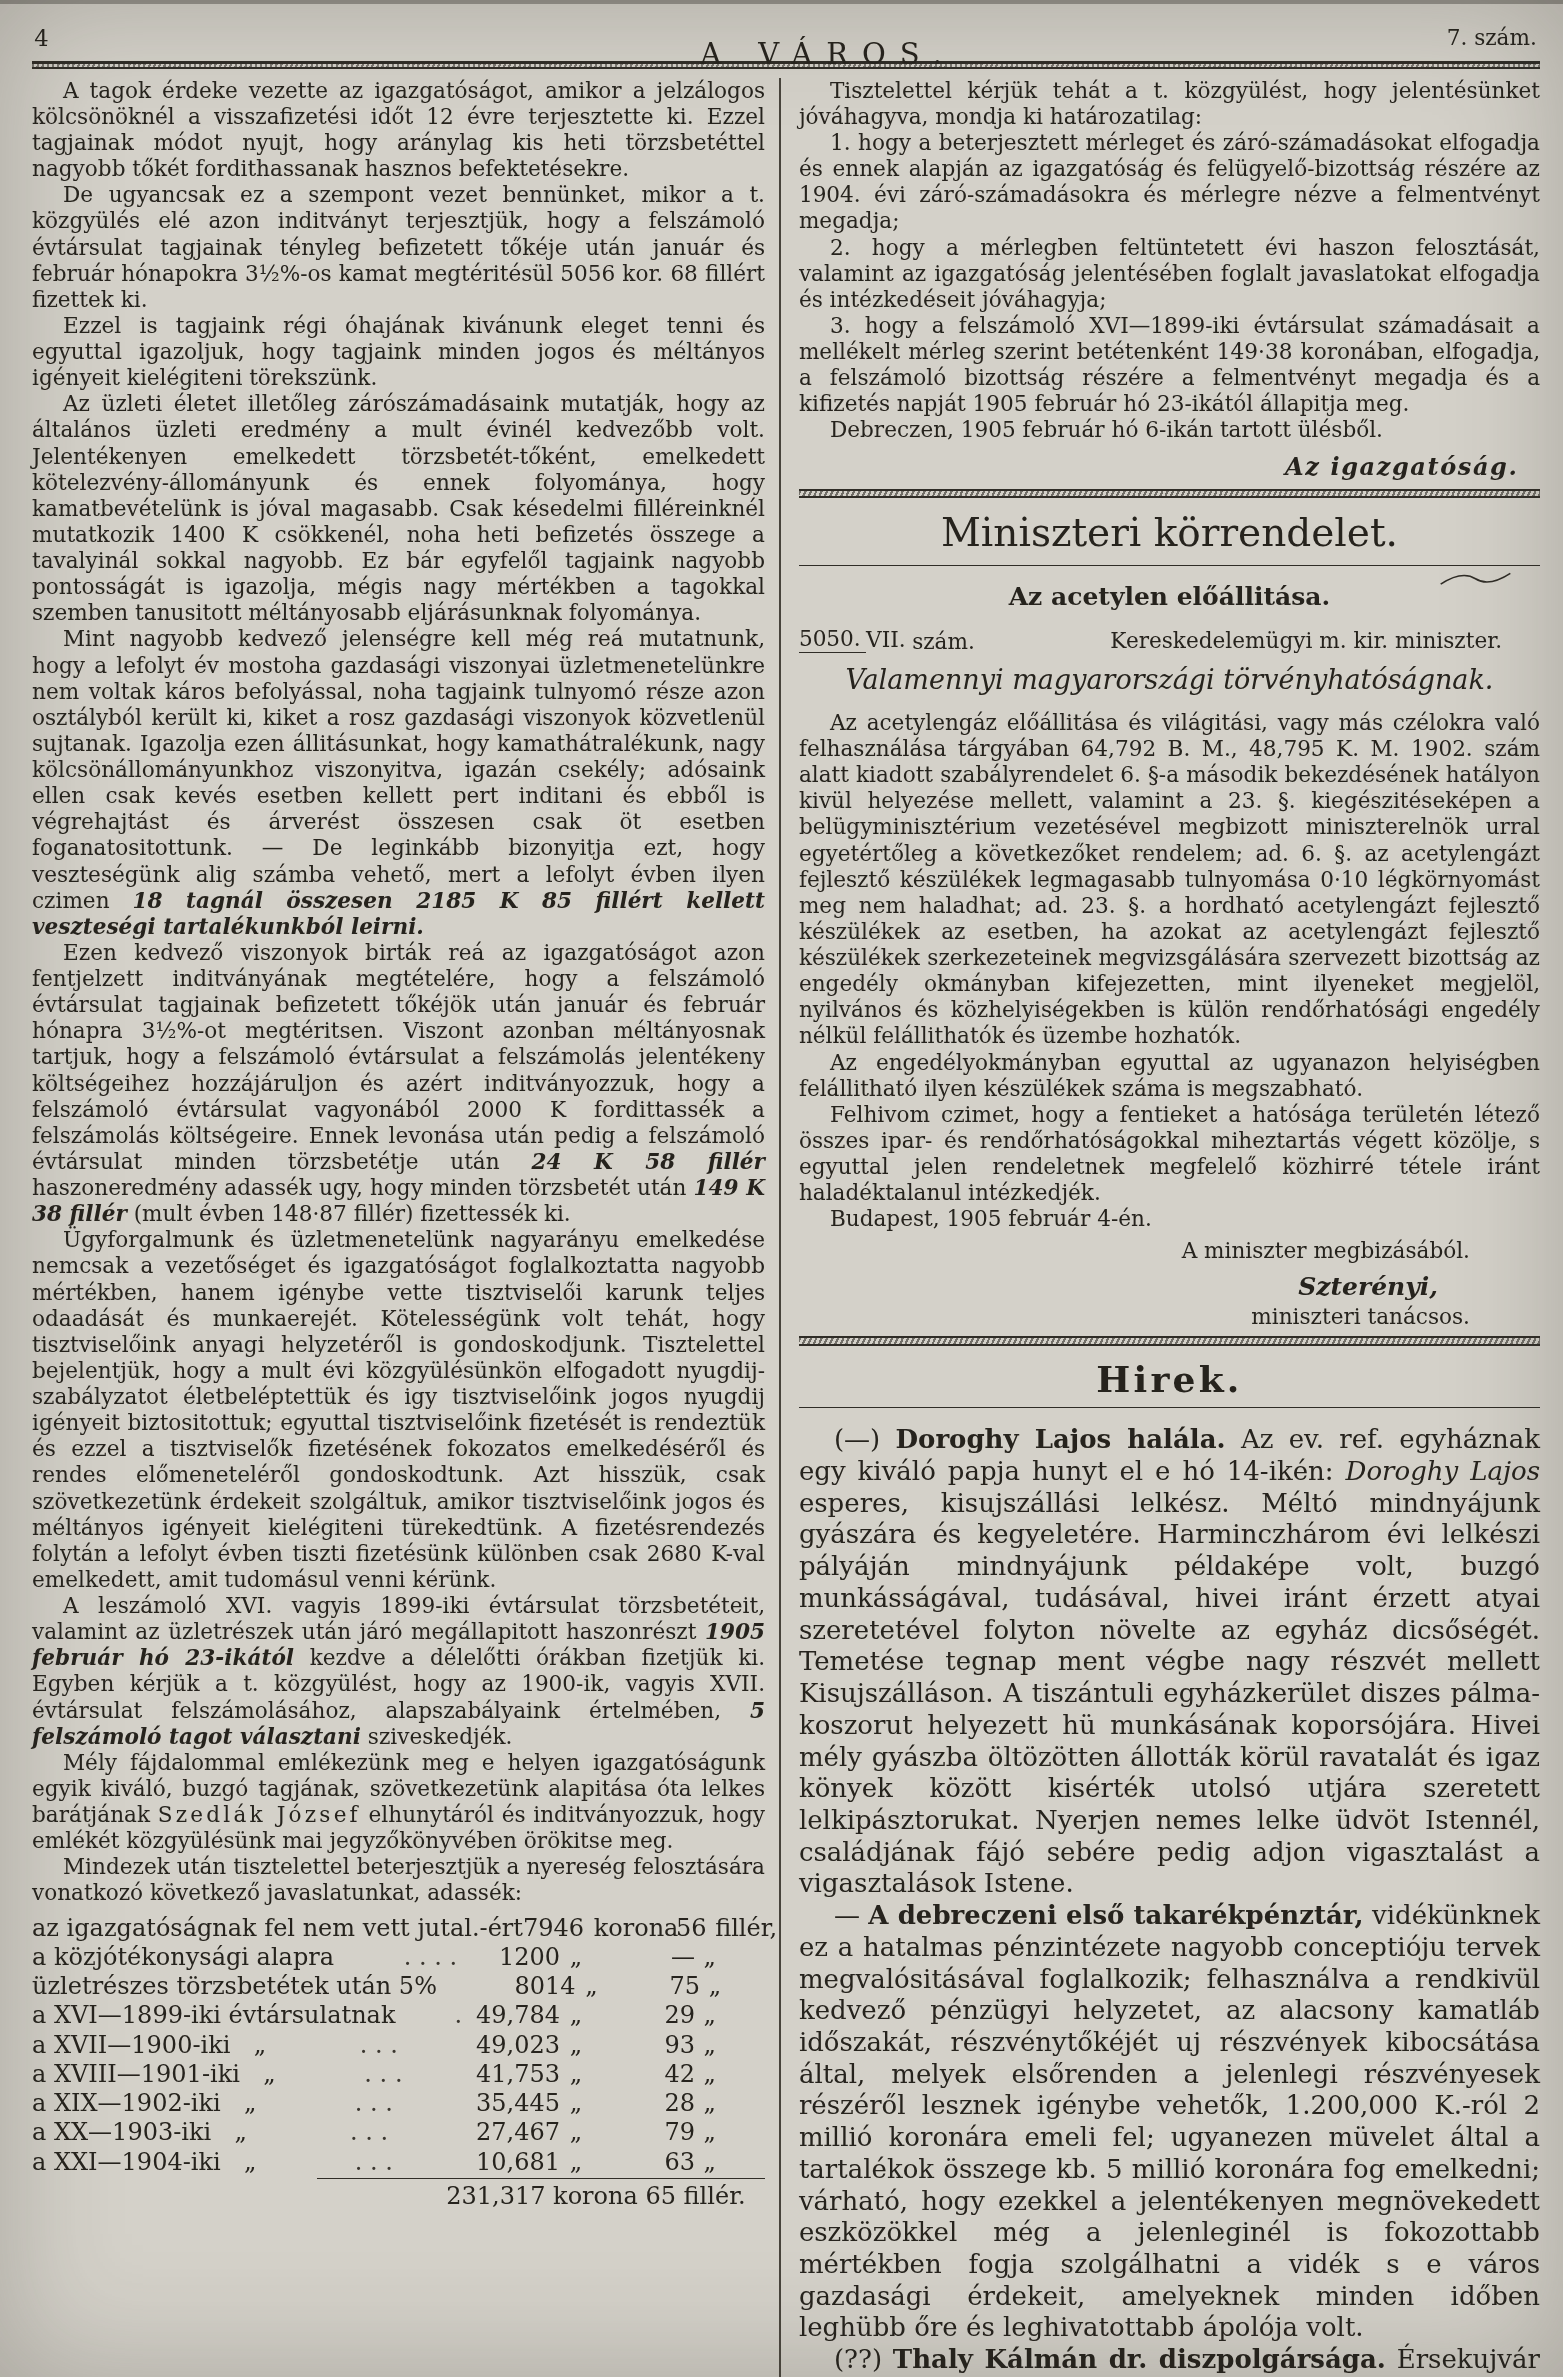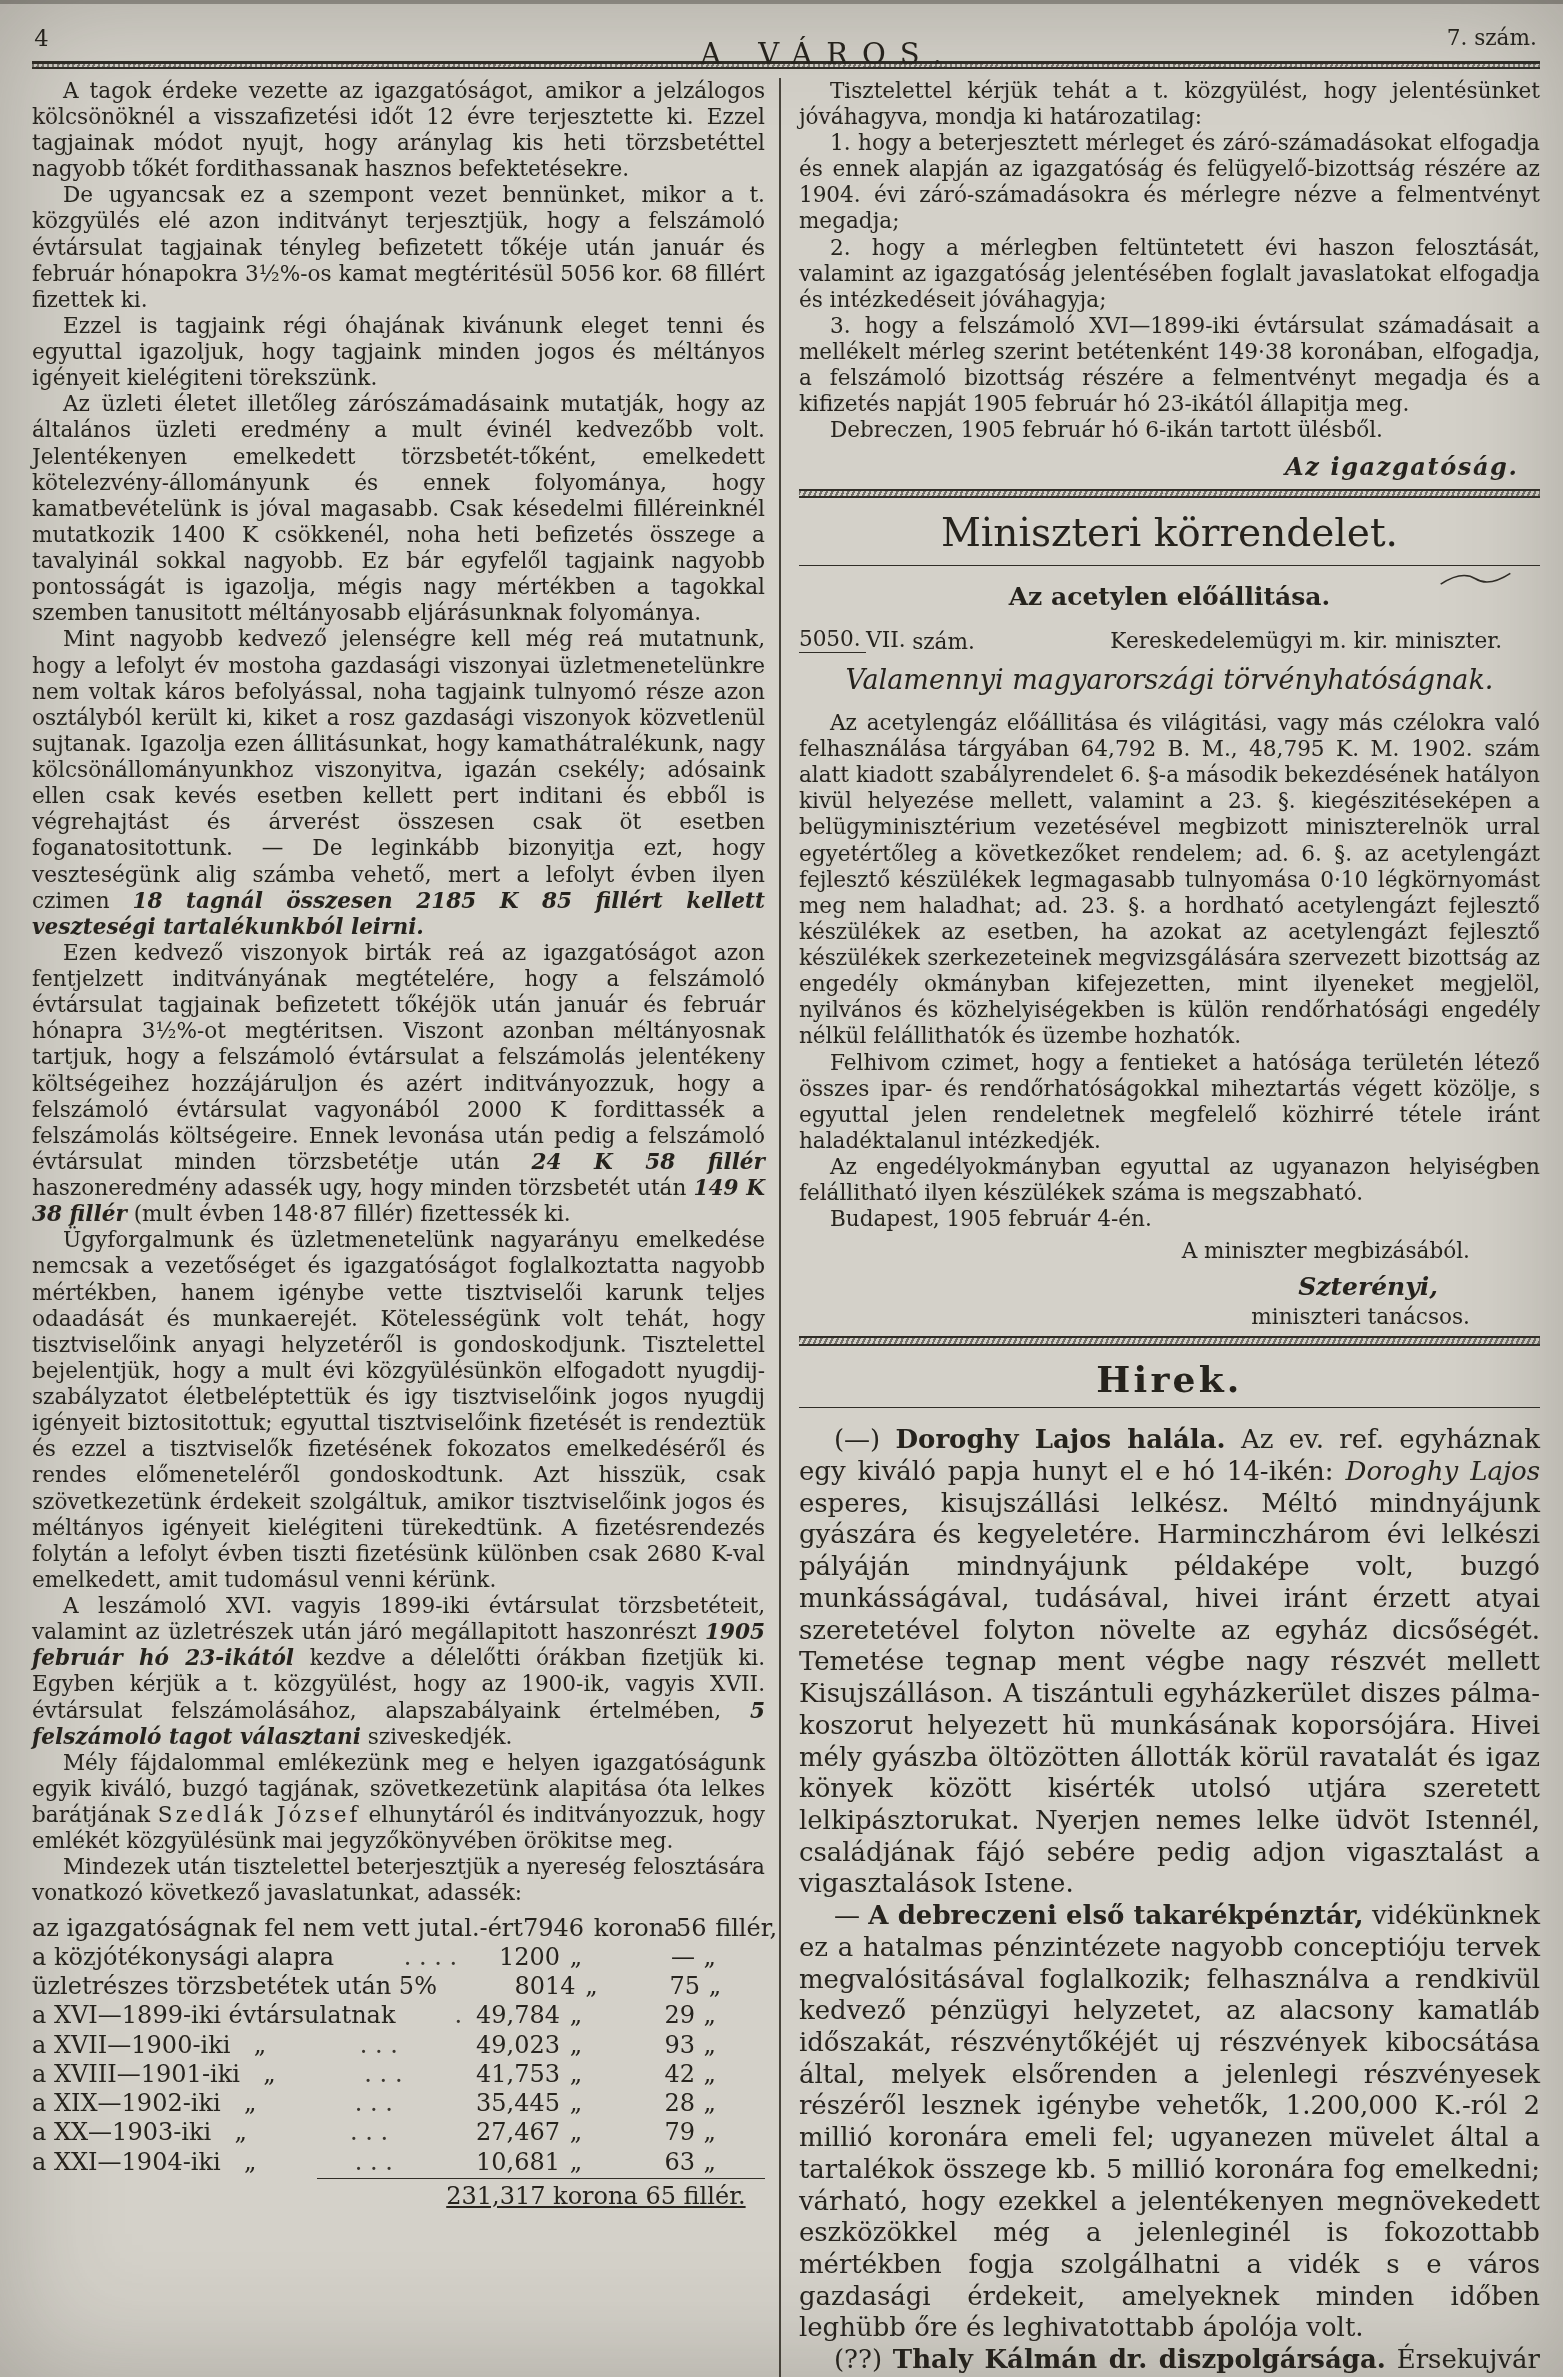--- a/index.html
+++ b/index.html
@@ -47,21 +47,21 @@
   .alloc { margin-top:7px; font-size:24px; }
   .alloc-row { display:flex; line-height:1.22; align-items:baseline; }
   .al-label { flex:0 1 auto; white-space:nowrap; }
   .al-ditto { width:59px; text-align:center; }
   .al-dots  { flex:1; text-align:center; overflow:hidden; white-space:nowrap; color:#3a362f; }
   .al-amount{ width:92px; text-align:right; }
   .al-unit  { width:92px; padding-left:9.7px; }
   .al-fill  { width:43px; text-align:right; }
   .al-funit { width:70px; padding-left:8.6px; }
   .alloc-total { display:flex; justify-content:flex-end; margin-top:1.1px; }
-  .alloc-total .total-line { border-top:1.6px solid #2f2c26; padding:3.2px 19.4px 0 129px;text-decoration:underline; }
+  .alloc-total .total-line { border-top:1.6px solid #2f2c26; padding:3.2px 19.4px 0 129px; }
 
   
   .sig-right { text-align:right; font-style:italic; font-weight:bold; font-size:24px; letter-spacing:1.6px; padding-right:21.6px; margin:8.6px 0 5.4px; }
 
   .section-rule {
     height:9.7px; margin:7.5px 0 12px;
     border-top:2.2px solid #2f2c26; border-bottom:2.2px solid #2f2c26;
     background:repeating-linear-gradient(115deg, rgba(47,44,38,.6) 0 2.2px, transparent 2.2px 4.9px);
   }
 
@@ -227,22 +227,22 @@
           <span class="num">5050.</span>
           <span class="den">VII.</span>
         </span>
         <span class="ref-label">szám.</span>
         <span class="issuer">Kereskedelemügyi m. kir. miniszter.</span>
       </div>
 
       <p class="addressee">Valamennyi magyarországi törvényhatóságnak.</p>
 
       <p class="para">Az acetylengáz előállitása és világitási, vagy más czélokra való felhasználása tárgyában 64,792 B. M., 48,795 K. M. 1902. szám alatt kiadott szabályrendelet 6. §-a második bekezdésének hatályon kivül helyezése mellett, valamint a 23. §. kiegészitéseképen a belügyminisztérium vezetésével megbizott miniszterelnök urral egyetértőleg a következőket rendelem; ad. 6. §. az acetylengázt fejlesztő készülékek legmagasabb tulnyomása 0·10 légkörnyomást meg nem haladhat; ad. 23. §. a hordható acetylengázt fejlesztő készülékek az esetben, ha azokat az acetylengázt fejlesztő készülékek szerkezeteinek megvizsgálására szervezett bizottság az engedély okmányban kifejezetten, mint ilyeneket megjelöl, nyilvános és közhelyiségekben is külön rendőrhatósági engedély nélkül felállithatók és üzembe hozhatók.</p>
+      <p class="para">Az engedélyokmányban egyuttal az ugyanazon helyiségben felállitható ilyen készülékek száma is megszabható.</p>
       <p class="para">Felhivom czimet, hogy a fentieket a hatósága területén létező összes ipar- és rendőrhatóságokkal miheztartás végett közölje, s egyuttal jelen rendeletnek megfelelő közhirré tétele iránt haladéktalanul intézkedjék.</p>
-      <p class="para">Az engedélyokmányban egyuttal az ugyanazon helyiségben felállitható ilyen készülékek száma is megszabható.</p>
       <p class="para">Budapest, 1905 február 4-én.</p>
 
       <p class="by-order">A miniszter megbizásából.</p>
       <p class="min-sig">Szterényi,</p>
       <p class="min-title">miniszteri tanácsos.</p>
 
       <div class="section-rule"></div>
 
       <h2 class="hirek-heading">Hirek.</h2>
       <div class="thin-rule"></div>

